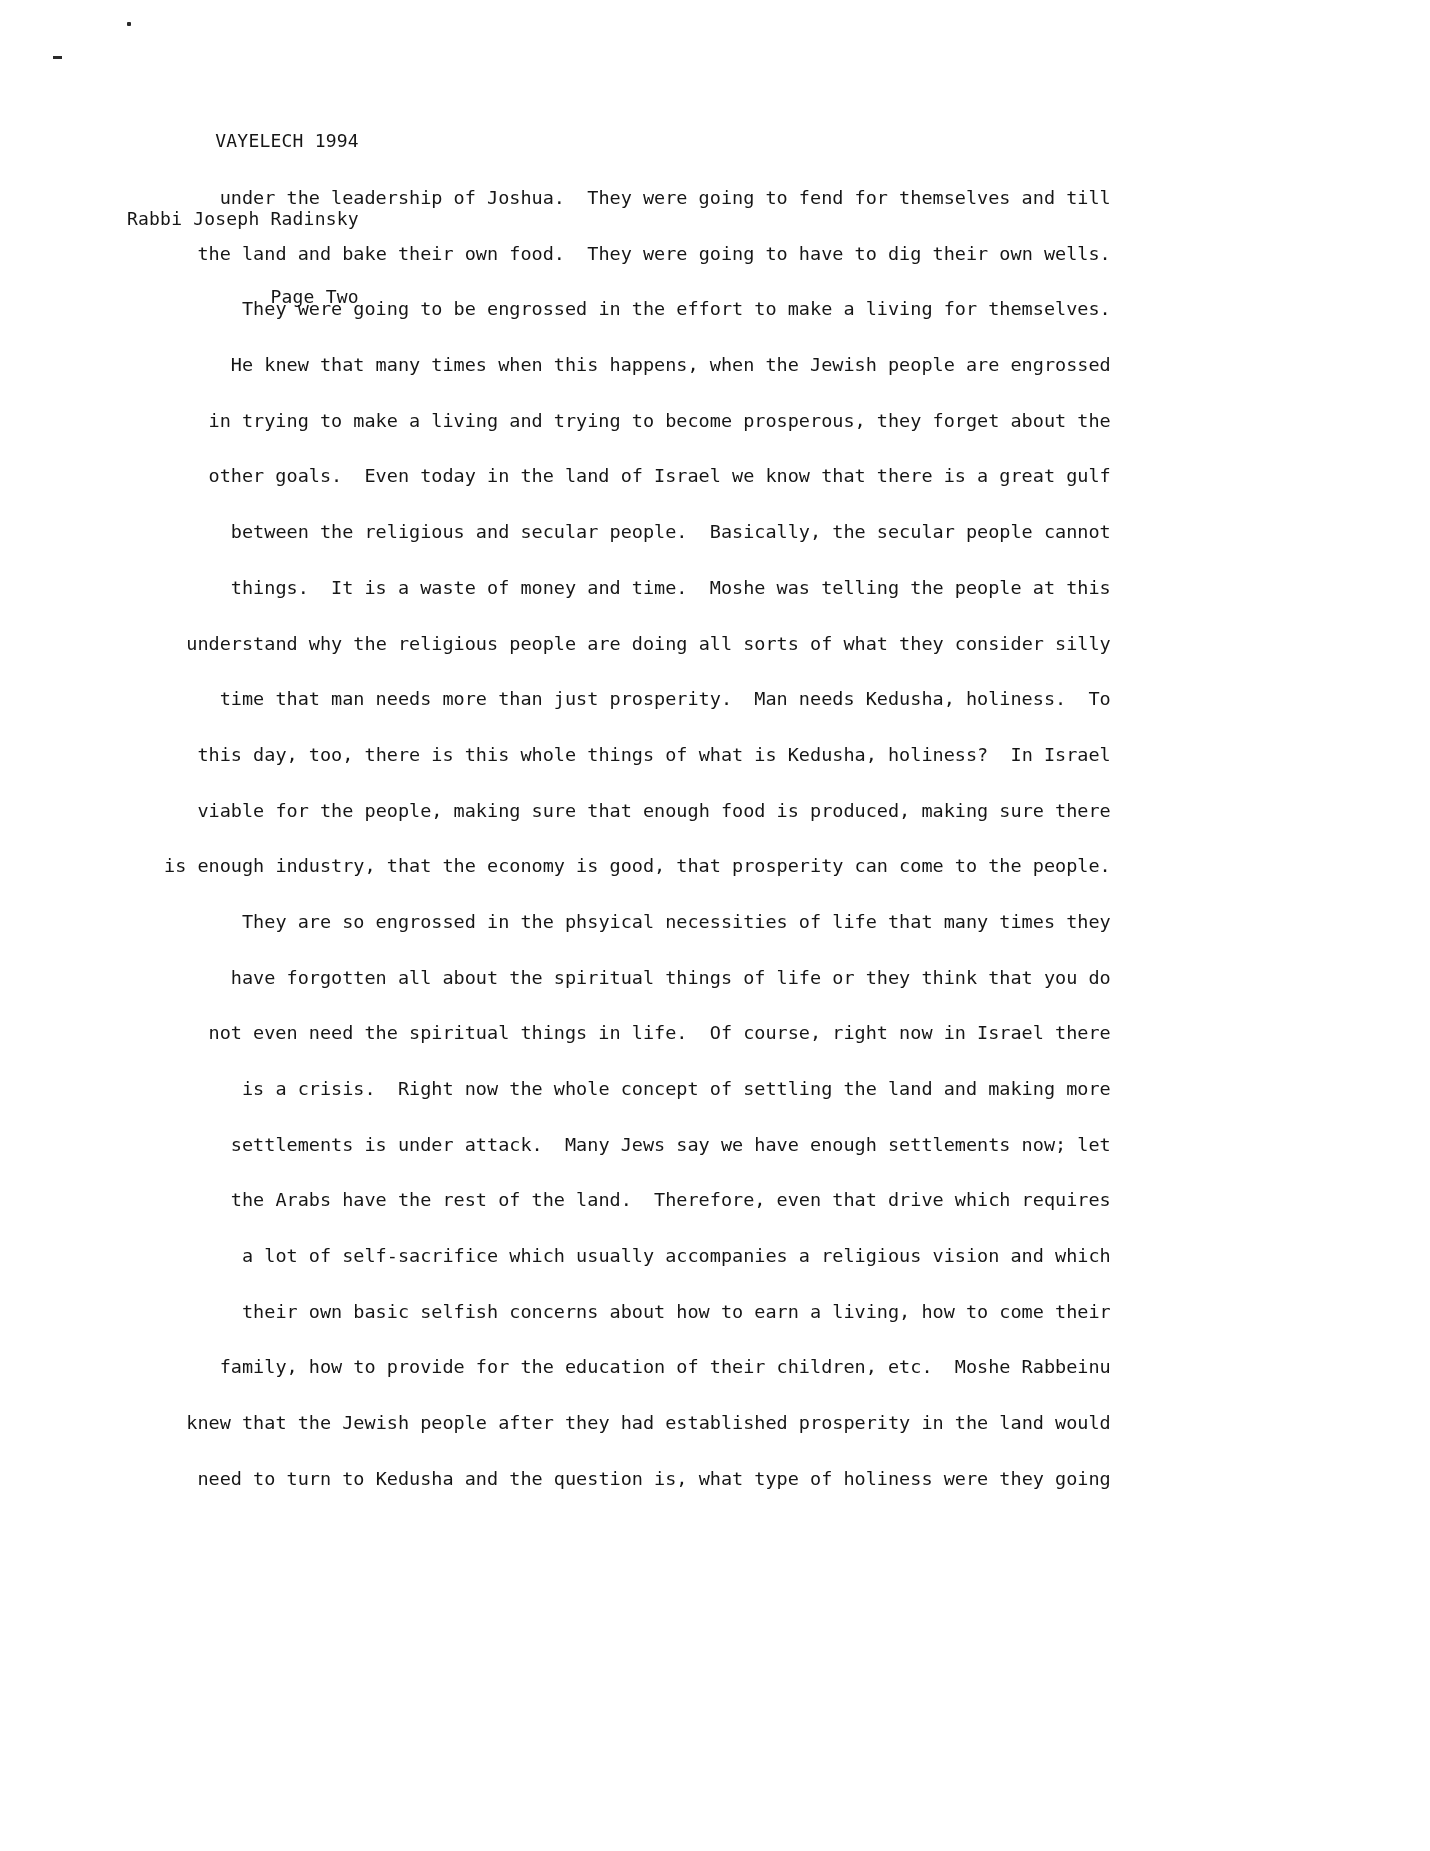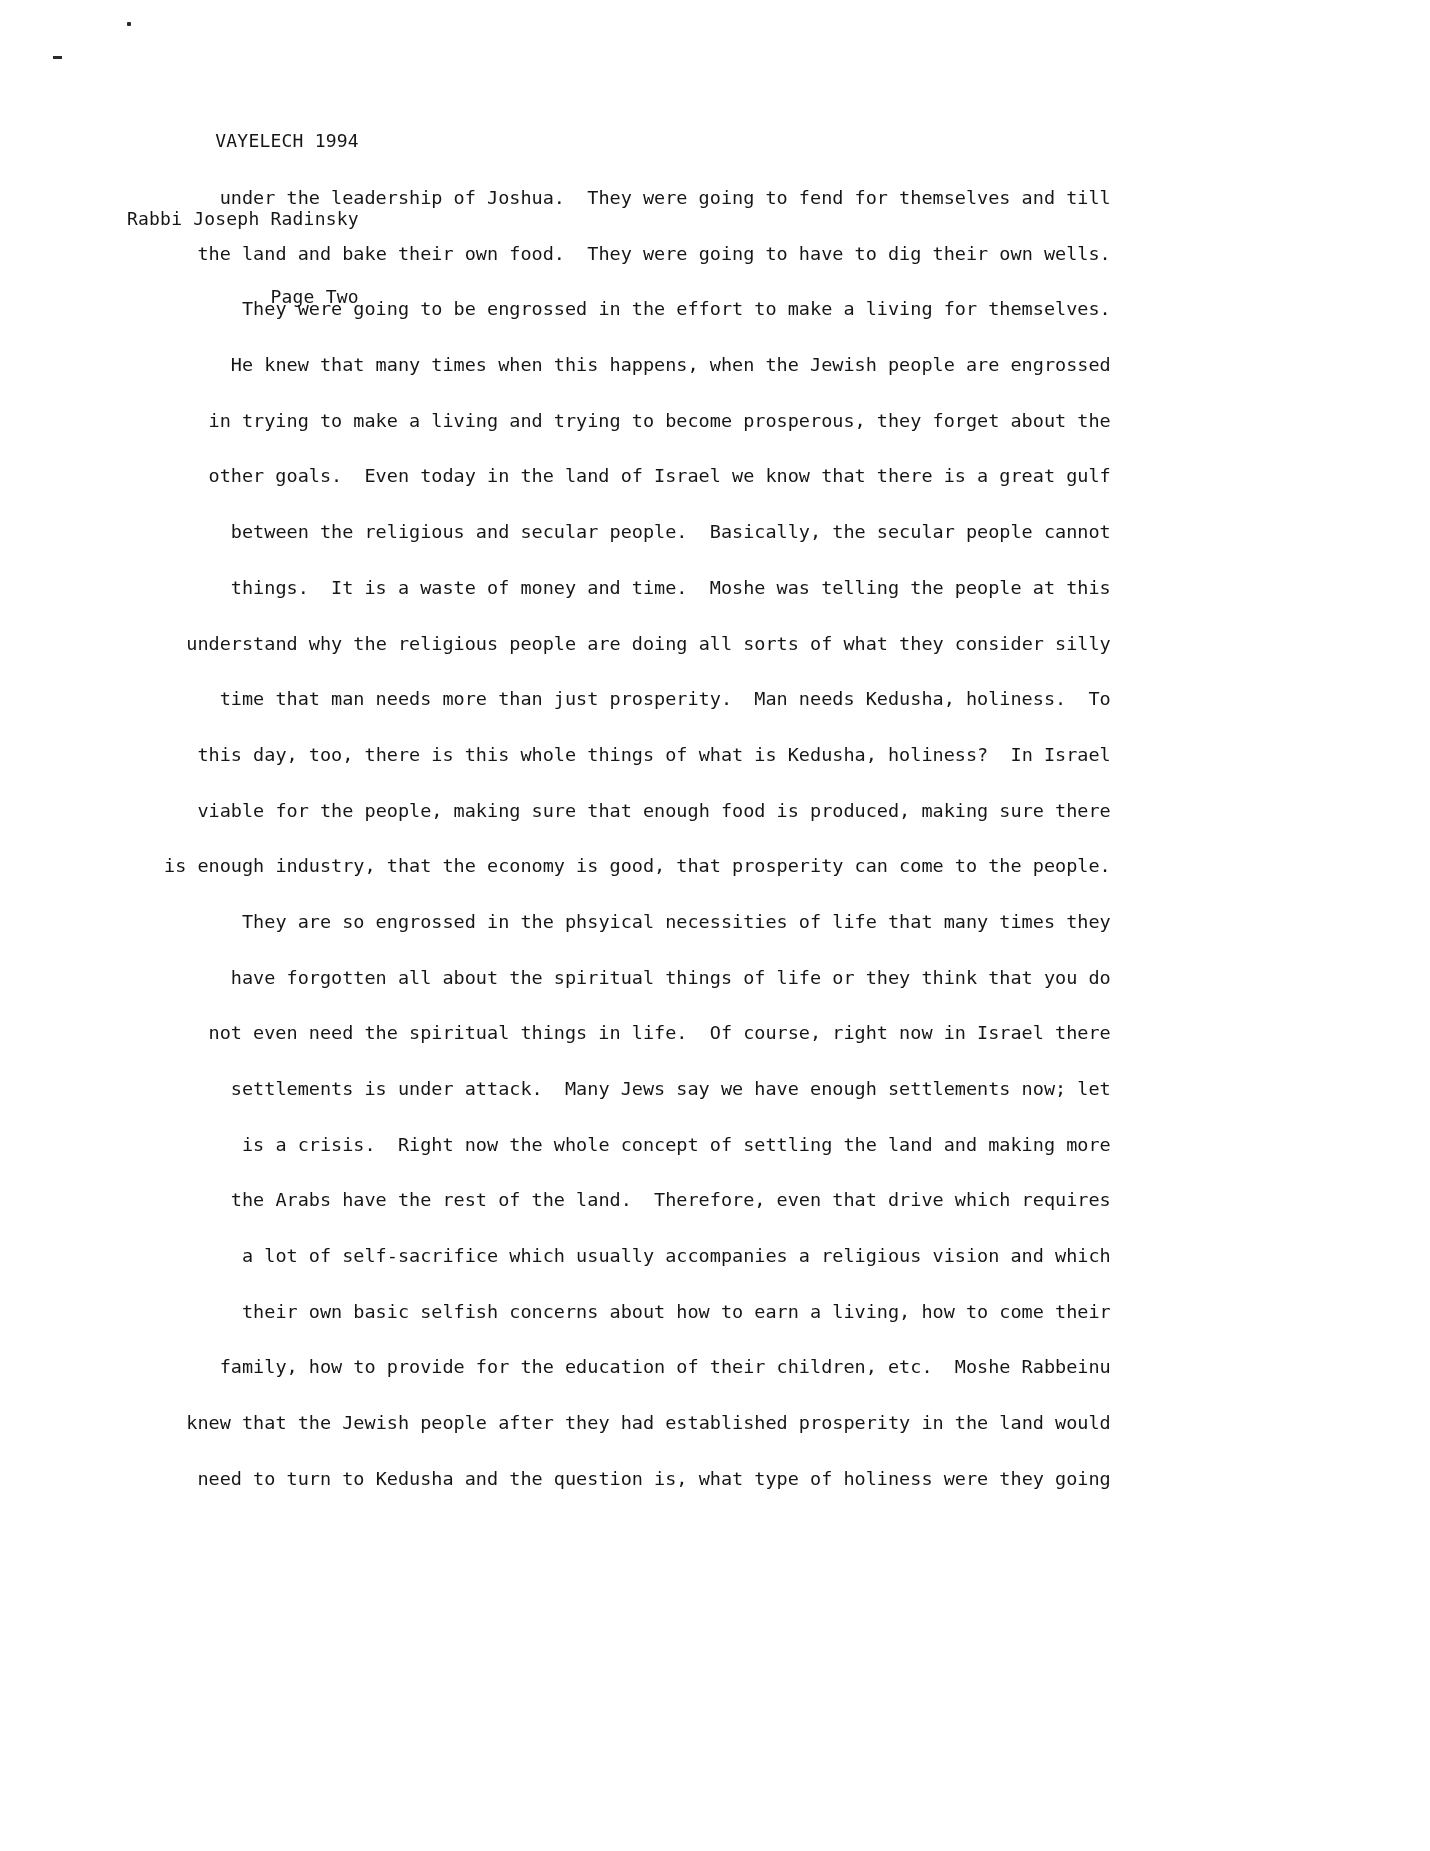--- a/index.html
+++ b/index.html
@@ -62,22 +62,22 @@
       <div class="bline">between the religious and secular people.  Basically, the secular people cannot</div>
       <div class="bline">things.  It is a waste of money and time.  Moshe was telling the people at this</div>
       <div class="bline">understand why the religious people are doing all sorts of what they consider silly</div>
       <div class="bline">time that man needs more than just prosperity.  Man needs Kedusha, holiness.  To</div>
       <div class="bline">this day, too, there is this whole things of what is Kedusha, holiness?  In Israel</div>
       <div class="bline">viable for the people, making sure that enough food is produced, making sure there</div>
       <div class="bline">is enough industry, that the economy is good, that prosperity can come to the people.</div>
       <div class="bline">They are so engrossed in the phsyical necessities of life that many times they</div>
       <div class="bline">have forgotten all about the spiritual things of life or they think that you do</div>
       <div class="bline">not even need the spiritual things in life.  Of course, right now in Israel there</div>
+      <div class="bline">is a crisis.  Right now the whole concept of settling the land and making more</div>
       <div class="bline">settlements is under attack.  Many Jews say we have enough settlements now; let</div>
-      <div class="bline">is a crisis.  Right now the whole concept of settling the land and making more</div>
       <div class="bline">the Arabs have the rest of the land.  Therefore, even that drive which requires</div>
       <div class="bline">a lot of self-sacrifice which usually accompanies a religious vision and which</div>
       <div class="bline">their own basic selfish concerns about how to earn a living, how to come their</div>
       <div class="bline">family, how to provide for the education of their children, etc.  Moshe Rabbeinu</div>
       <div class="bline">knew that the Jewish people after they had established prosperity in the land would</div>
       <div class="bline">need to turn to Kedusha and the question is, what type of holiness were they going</div>
       <div class="bline">just going to adopt the ways of the people in the land in which they lived?  That</div>
     </main>
 </div>
 

